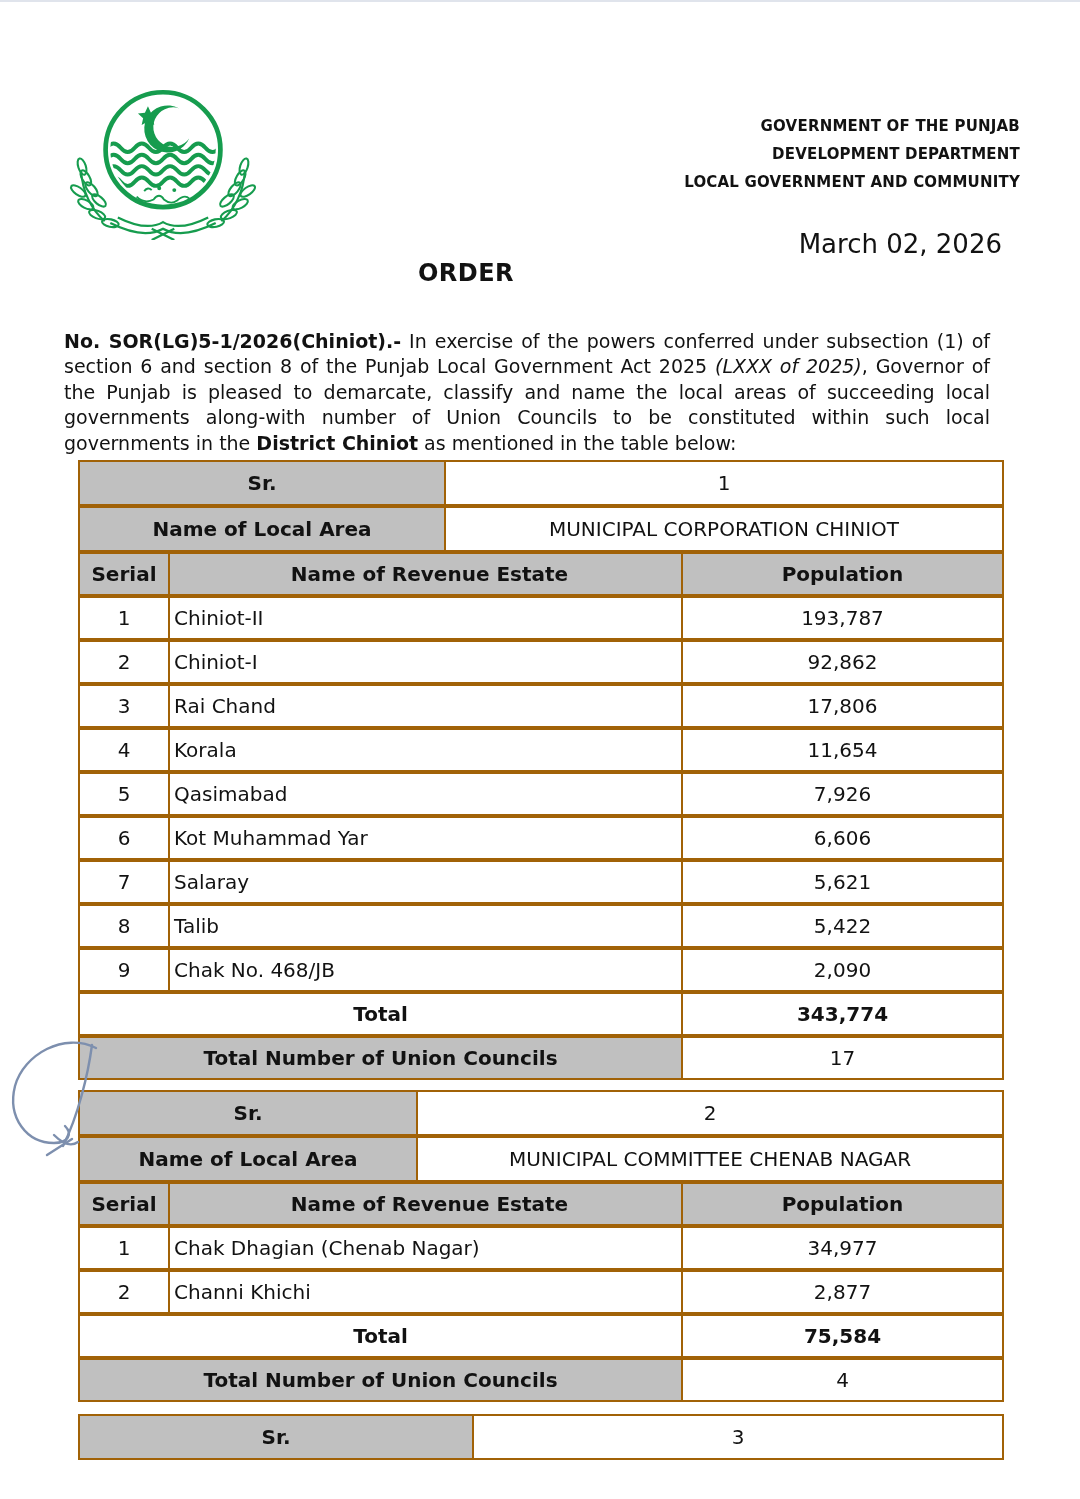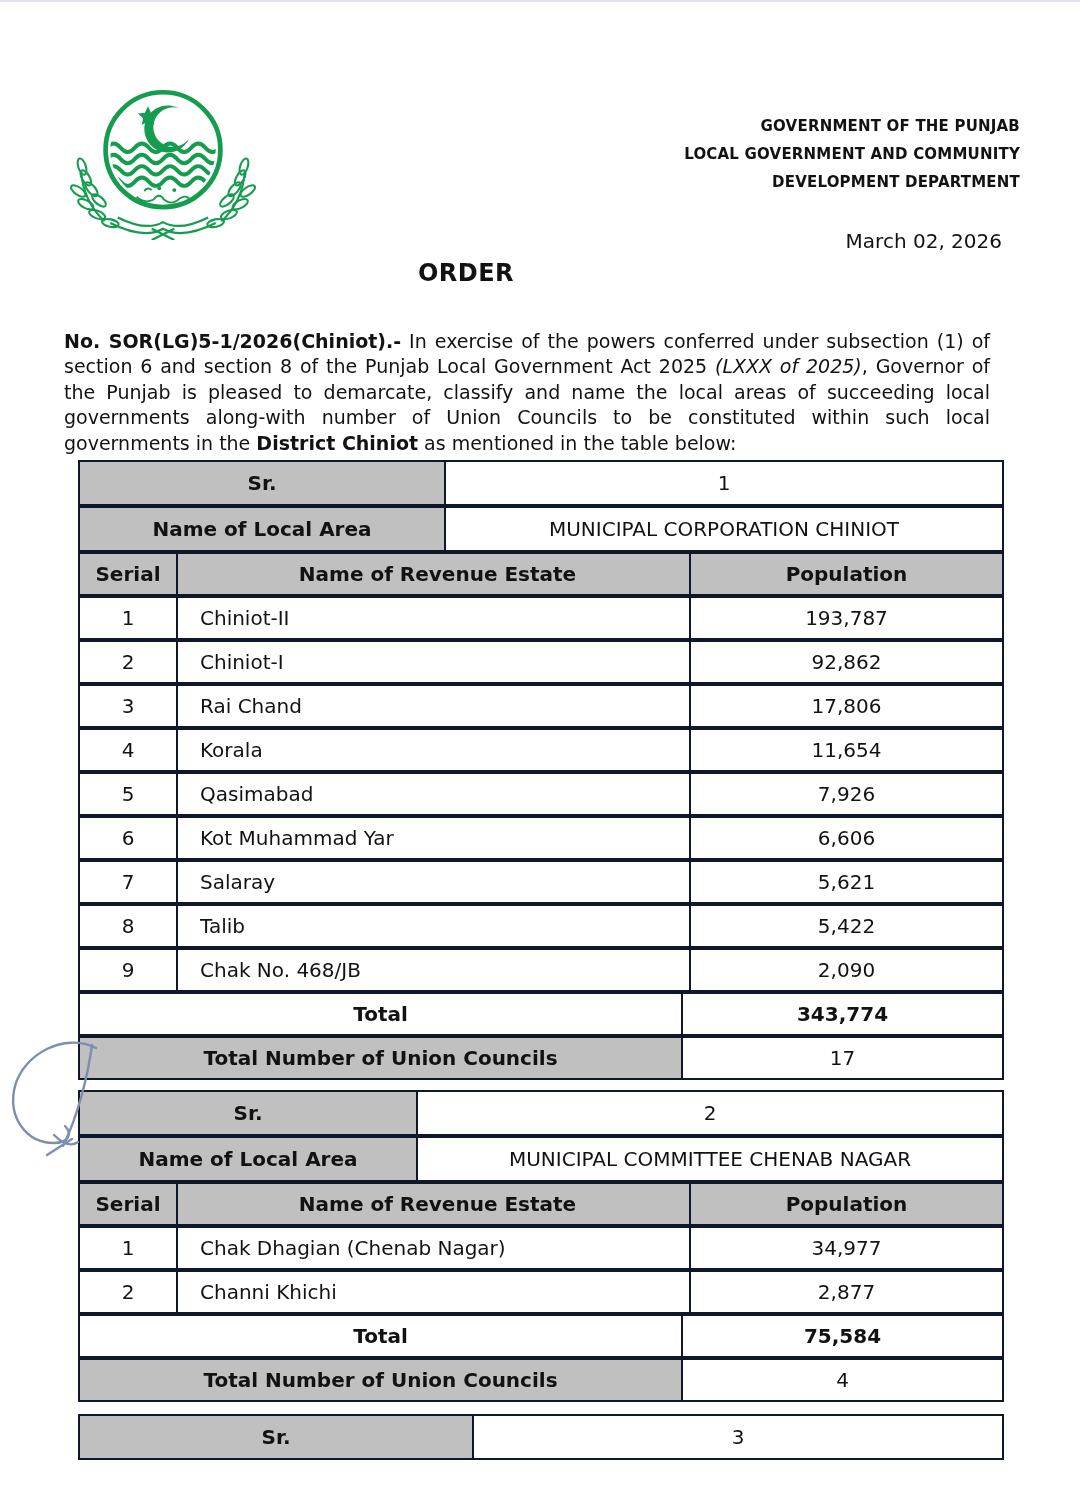--- a/index.html
+++ b/index.html
@@ -6,42 +6,42 @@
   body{
     width:1080px;height:1499px;background:#ffffff;position:relative;
     font-family:"DejaVu Sans","Liberation Sans",sans-serif;color:#121212;
     overflow:hidden;
   }
   .top-hairline{position:absolute;top:0;left:0;width:1080px;height:2px;background:#e0e4ec;}
   
   .logo{position:absolute;left:68px;top:80px;width:190px;height:160px;}
   .dept-block{position:absolute;left:500px;top:112px;width:520px;text-align:right;
     font-weight:bold;font-size:15px;line-height:28px;letter-spacing:.2px;}
-  .date-line{position:absolute;right:78px;top:229px;font-size:20px;}
+  .date-line{position:absolute;right:78px;top:229px;font-size:26px;}
   .order-title{position:absolute;left:0;top:259px;width:932px;text-align:center;
     font-weight:bold;font-size:24px;letter-spacing:.5px;}
   
   .body-par{position:absolute;left:64px;top:310px;width:926px;font-size:19px;
     line-height:25.4px;text-align:justify;}
   .b{font-weight:bold;}
   .i{font-style:italic;}
   
   .tbl{position:absolute;left:78px;width:926px;}
   .t1{top:460px;} .t2{top:1090px;} .t3{top:1414px;}
   .trow{display:flex;}
-  .cell{border:2px solid #0f172a;box-sizing:border-box;background:#fff;
+  .cell{border:2px solid #a16207;box-sizing:border-box;background:#fff;
     display:flex;align-items:center;justify-content:center;
     font-size:20px;overflow:hidden;white-space:nowrap;}
   .cell + .cell{margin-left:-2px;}
   .g{background:#c0c0c0;font-weight:bold;}
   .h46{height:46px;} .h44{height:44px;}
   .lab-t1{width:368px;} .lab-t2{width:340px;} .lab-t3{width:396px;}
   .val{flex:1;}
-  .c-serial{width:100px;}
-  .c-name{flex:0 0 515px;justify-content:flex-start;padding-left:22px;}
+  .c-serial{width:92px;}
+  .c-name{flex:0 0 515px;justify-content:flex-start;padding-left:4px;}
   .c-name.center{justify-content:center;padding-left:8px;}
   .c-pop{flex:1;}
   .c-totlab{flex:0 0 605px;font-weight:bold;}
   .bold{font-weight:bold;text-align:center;}
   
   .pen-mark{position:absolute;left:2px;top:1030px;width:112px;height:132px;z-index:5;pointer-events:none;}
 </style>
 </head>
 <body>
 
@@ -99,22 +99,22 @@
       <path d="M72 124 q 8 8 18 3 q 6 -8 11 0 q 7 6 14 1 q 8 -7 13 -2"></path>
       <path d="M80 118 q 4 -5 8 -1"></path>
       <circle cx="96" cy="115" r="1.1" fill="#169c4e"></circle>
       <circle cx="112" cy="117" r="1.1" fill="#169c4e"></circle>
     </g>
   </g>
 </svg>
 
 <div class="dept-block">
   <div>GOVERNMENT OF THE PUNJAB</div>
+  <div>DEVELOPMENT DEPARTMENT</div>
   <div>LOCAL GOVERNMENT AND COMMUNITY</div>
-  <div>DEVELOPMENT DEPARTMENT</div>
 </div>
 
 <div class="date-line">March 02, 2026</div>
 <div class="order-title">ORDER</div>
 
 <p class="body-par"><span class="b">No. SOR(LG)5-1/2026(Chiniot).-</span><span> In exercise of the powers conferred under subsection (1) of section 6 and section 8 of the Punjab Local Government Act 2025 </span><span class="i">(LXXX of 2025)</span><span>, Governor of the Punjab is pleased to demarcate, classify and name the local areas of succeeding local governments along-with number of Union Councils to be constituted within such local governments in the </span><span class="b">District Chiniot</span><span> as mentioned in the table below:</span></p>
 
 <div class="tbl t1">
   <div class="trow">
     <div class="cell g h46 lab-t1">Sr.</div>

